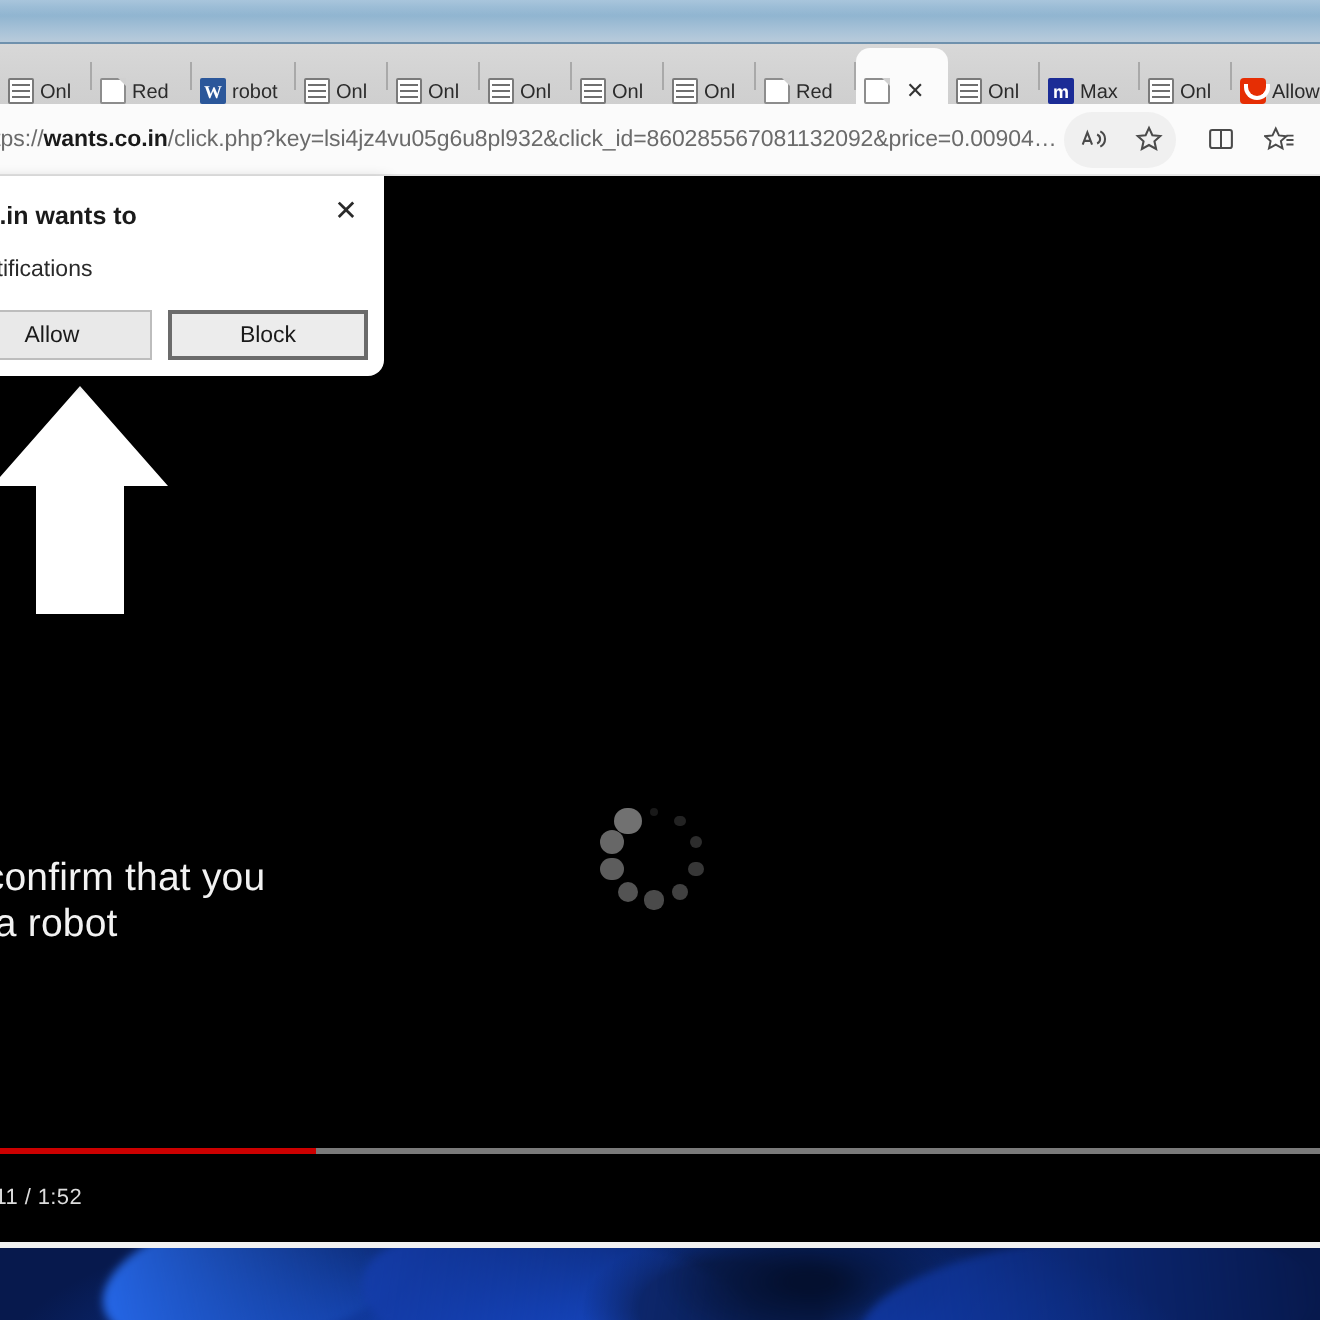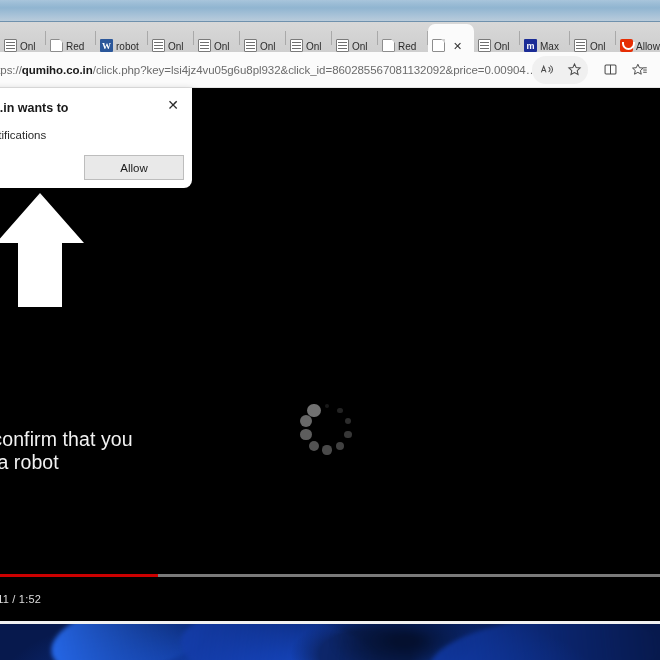--- a/index.html
+++ b/index.html
@@ -319,21 +319,21 @@
         <span class="tab-label">Onl</span>
       </div>
       <div class="tab" style="width: 50px;">
         <span class="favicon fav-ali"></span>
         <span class="tab-label">Allow</span>
       </div>
   </div>
 
   <div class="addressbar">
     <div class="url-pill">
-      <span class="url-text"><span>ttps://</span><b>qumiho.co.in</b><span>/click.php?key=lsi4jz4vu05g6u8pl932&amp;click_id=860285567081132092&amp;price=0.00904…</span></span>
+      <span class="url-text"><span>ttps://</span><b>wants.co.in</b><span>/click.php?key=lsi4jz4vu05g6u8pl932&amp;click_id=860285567081132092&amp;price=0.00904…</span></span>
     </div>
     <div class="addr-icons">
       <div class="addr-group">
         <div class="addr-btn">
           <svg width="15" height="15" viewBox="0 0 16 16" fill="none" stroke="#4a4a4a" stroke-width="1.1">
             <path d="M2.5 11 L5 4.5 L7.5 11 M3.4 9 H6.6"></path>
             <path d="M10.2 5.6 a2.6 2.6 0 0 1 0 4.8"></path>
             <path d="M11.9 3.9 a4.6 4.6 0 0 1 0 8.2"></path>
           </svg>
         </div>
@@ -388,16 +388,17 @@
     </div>
     <div class="video-time">:11 / 1:52</div>
   </div>
 
   <div class="perm-dialog">
     <div class="perm-title">o.co.in wants to</div>
     <div class="perm-sub">w notifications</div>
     <div class="perm-close">✕</div>
     <div class="perm-actions">
       <div class="perm-btn">Allow</div>
+      <div class="perm-btn focused">Block</div>
     </div>
   </div>
 
 </div>
 
 </body></html>

